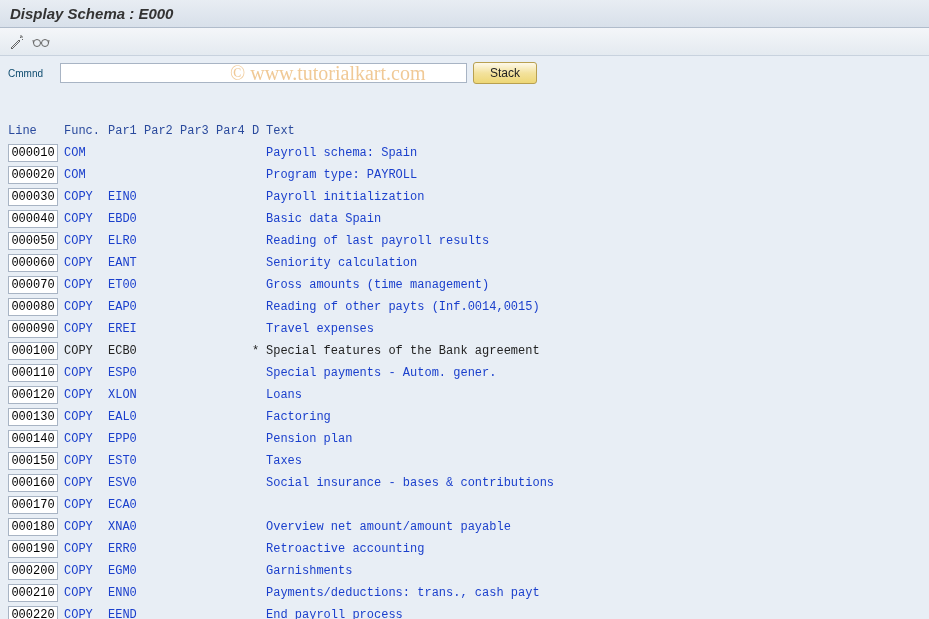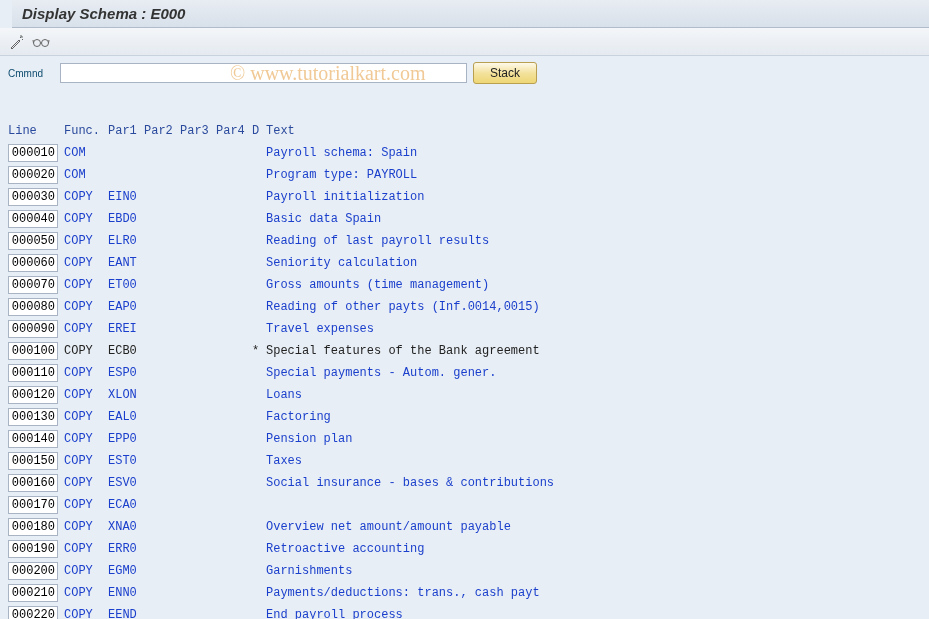--- a/index.html
+++ b/index.html
@@ -13,21 +13,20 @@
       position: relative;
     }
     .title-bar {
       background: linear-gradient(to bottom, #e8edf3 0%, #d8e0ea 100%);
       border-bottom: 1px solid #b0bccb;
       padding: 5px 10px;
       font-weight: bold;
       font-style: italic;
       font-size: 15px;
       color: #333;
-      margin-left: 12px;
     }
     .toolbar {
       background: linear-gradient(to bottom, #f4f6f9 0%, #e4eaf0 100%);
       border-bottom: 1px solid #c8d2de;
       padding: 4px 8px;
       display: flex;
       gap: 6px;
       align-items: center;
       height: 28px;
     }
@@ -94,21 +93,21 @@
     .col-d    { width: 14px; }
     .col-text { flex: 1; }
     .line-input {
       width: 50px;
       height: 18px;
       border: 1px solid #a8b4c4;
       background: #fff;
       font-family: "Courier New", monospace;
       font-size: 12px;
       padding: 0 2px;
-      text-align: right;
+      text-align: center;
     }
     .link-text { color: #1a3fcc; cursor: pointer; }
     .plain-text { color: #222; }
     .watermark {
       position: absolute;
       top: 30px;
       left: 230px;
       font-size: 20px;
       color: rgba(230, 165, 80, 0.6);
       font-family: Georgia, serif;

